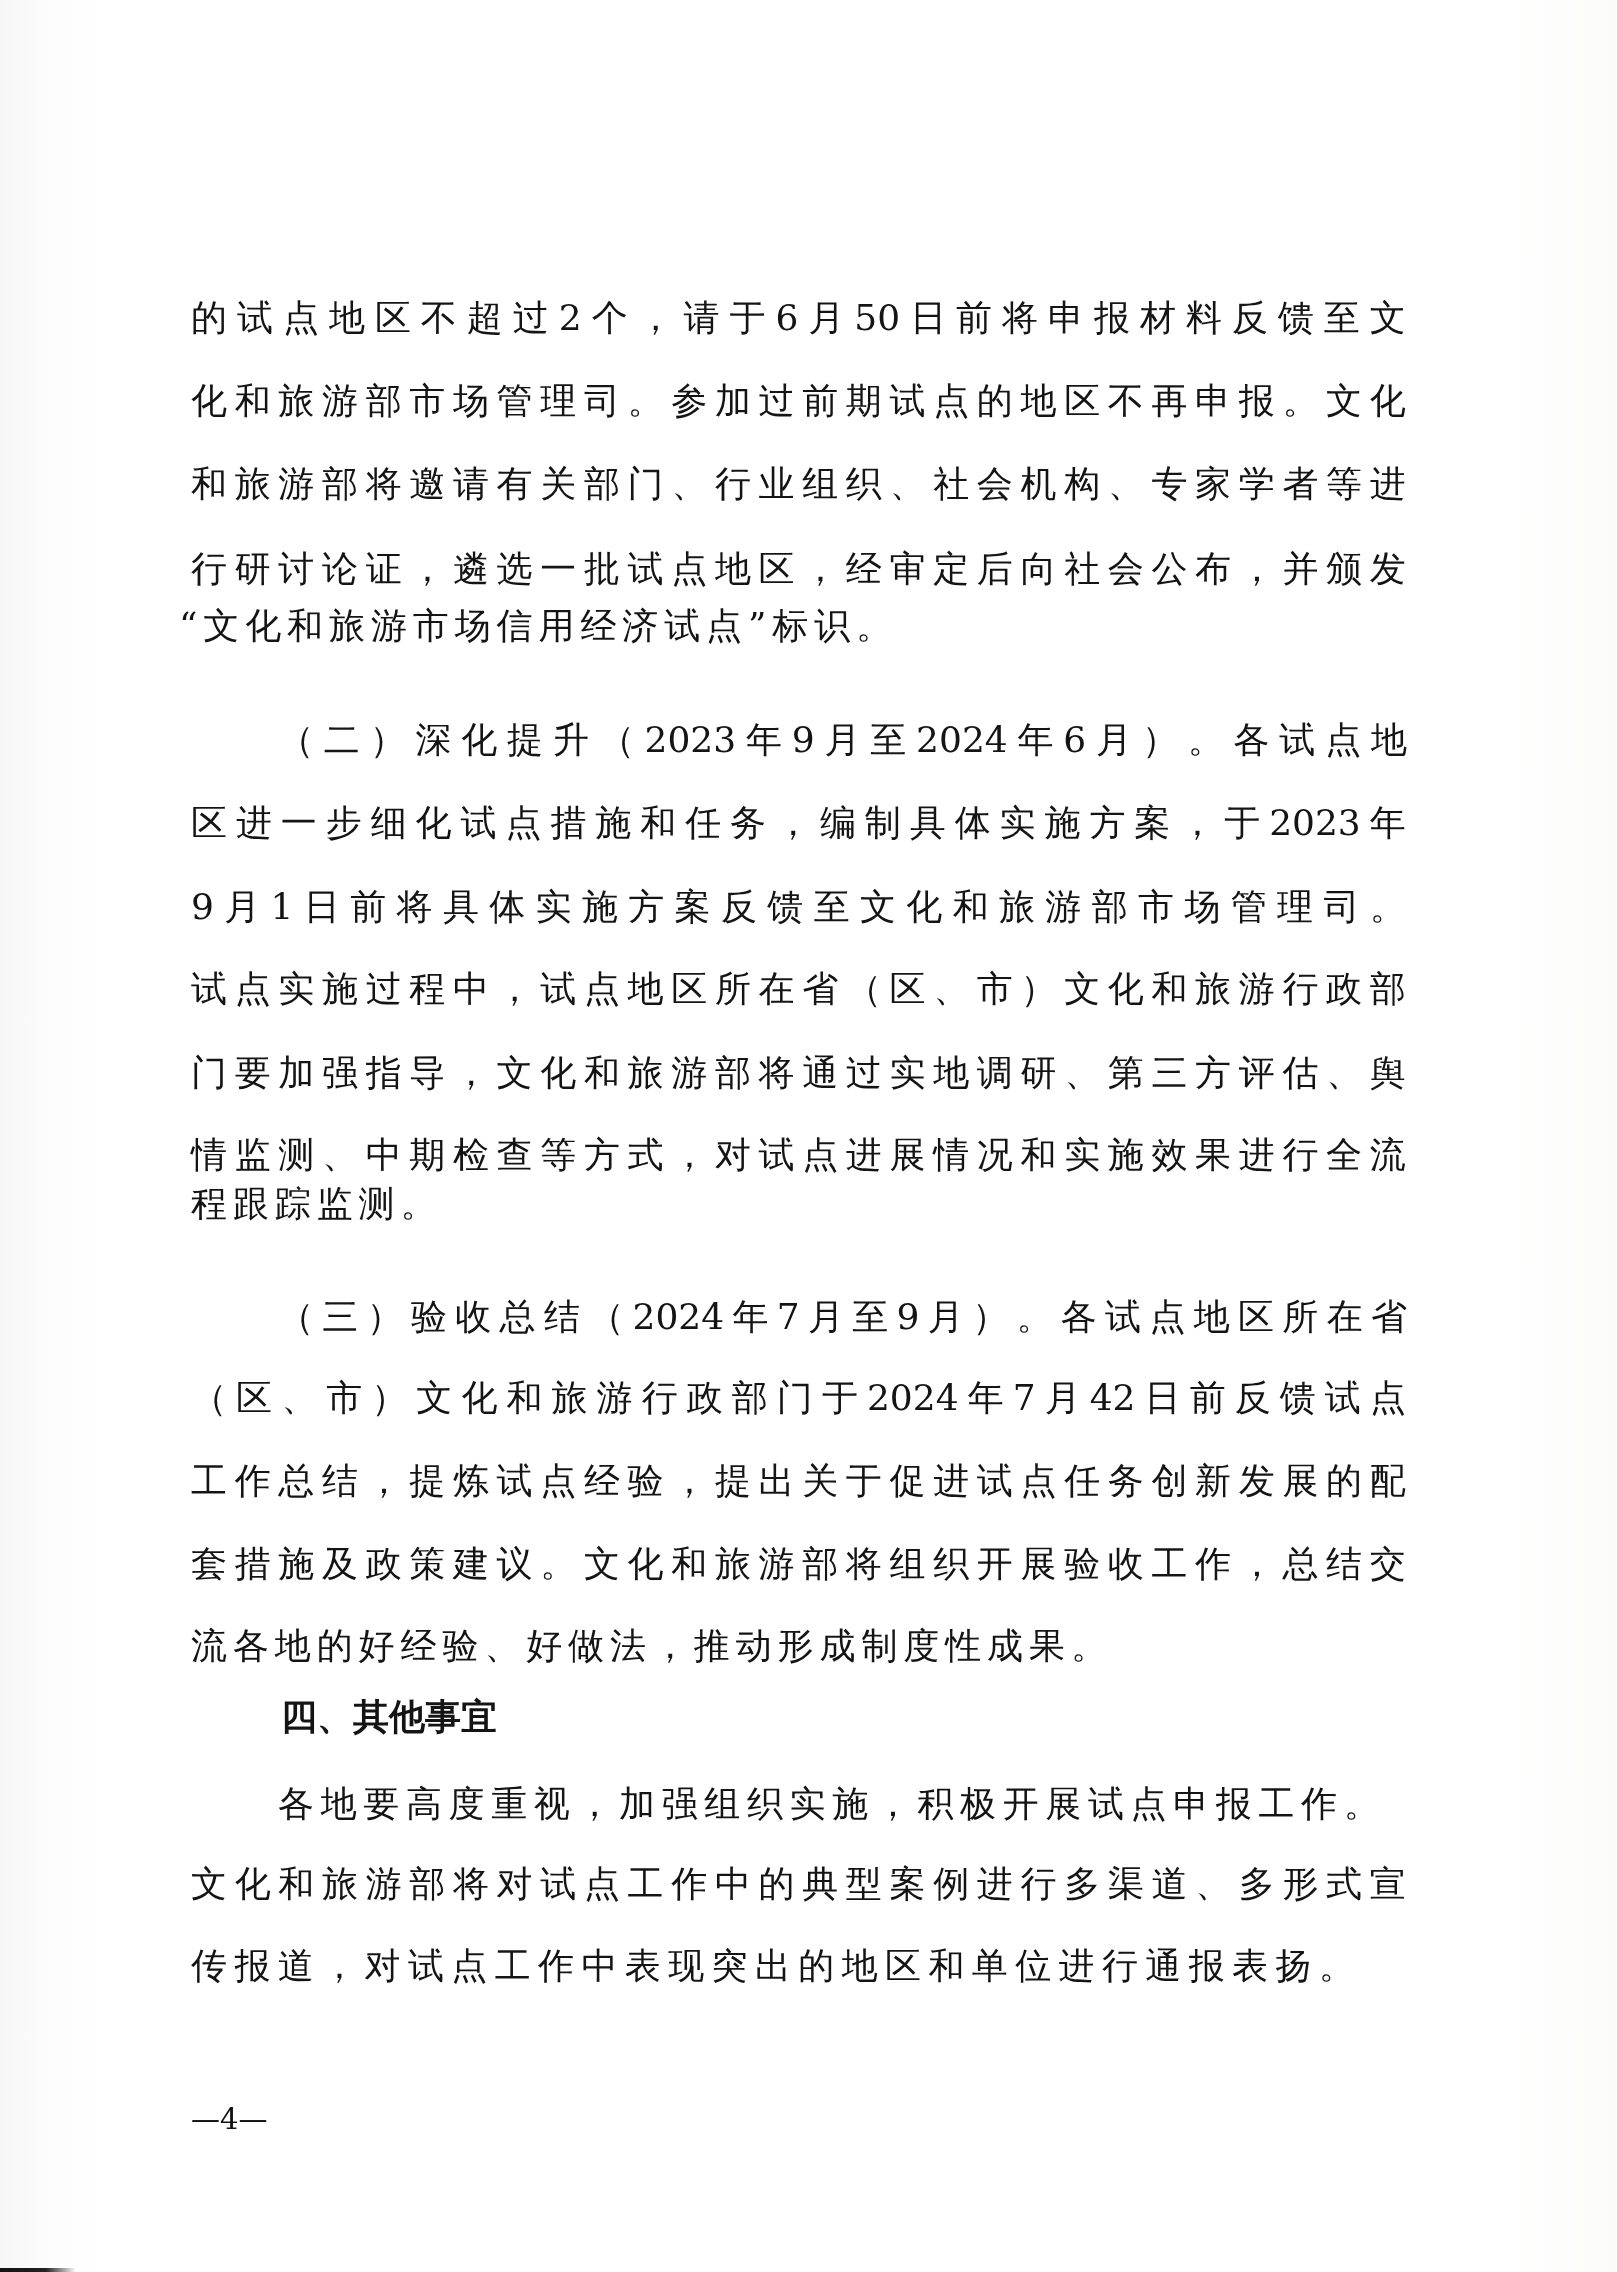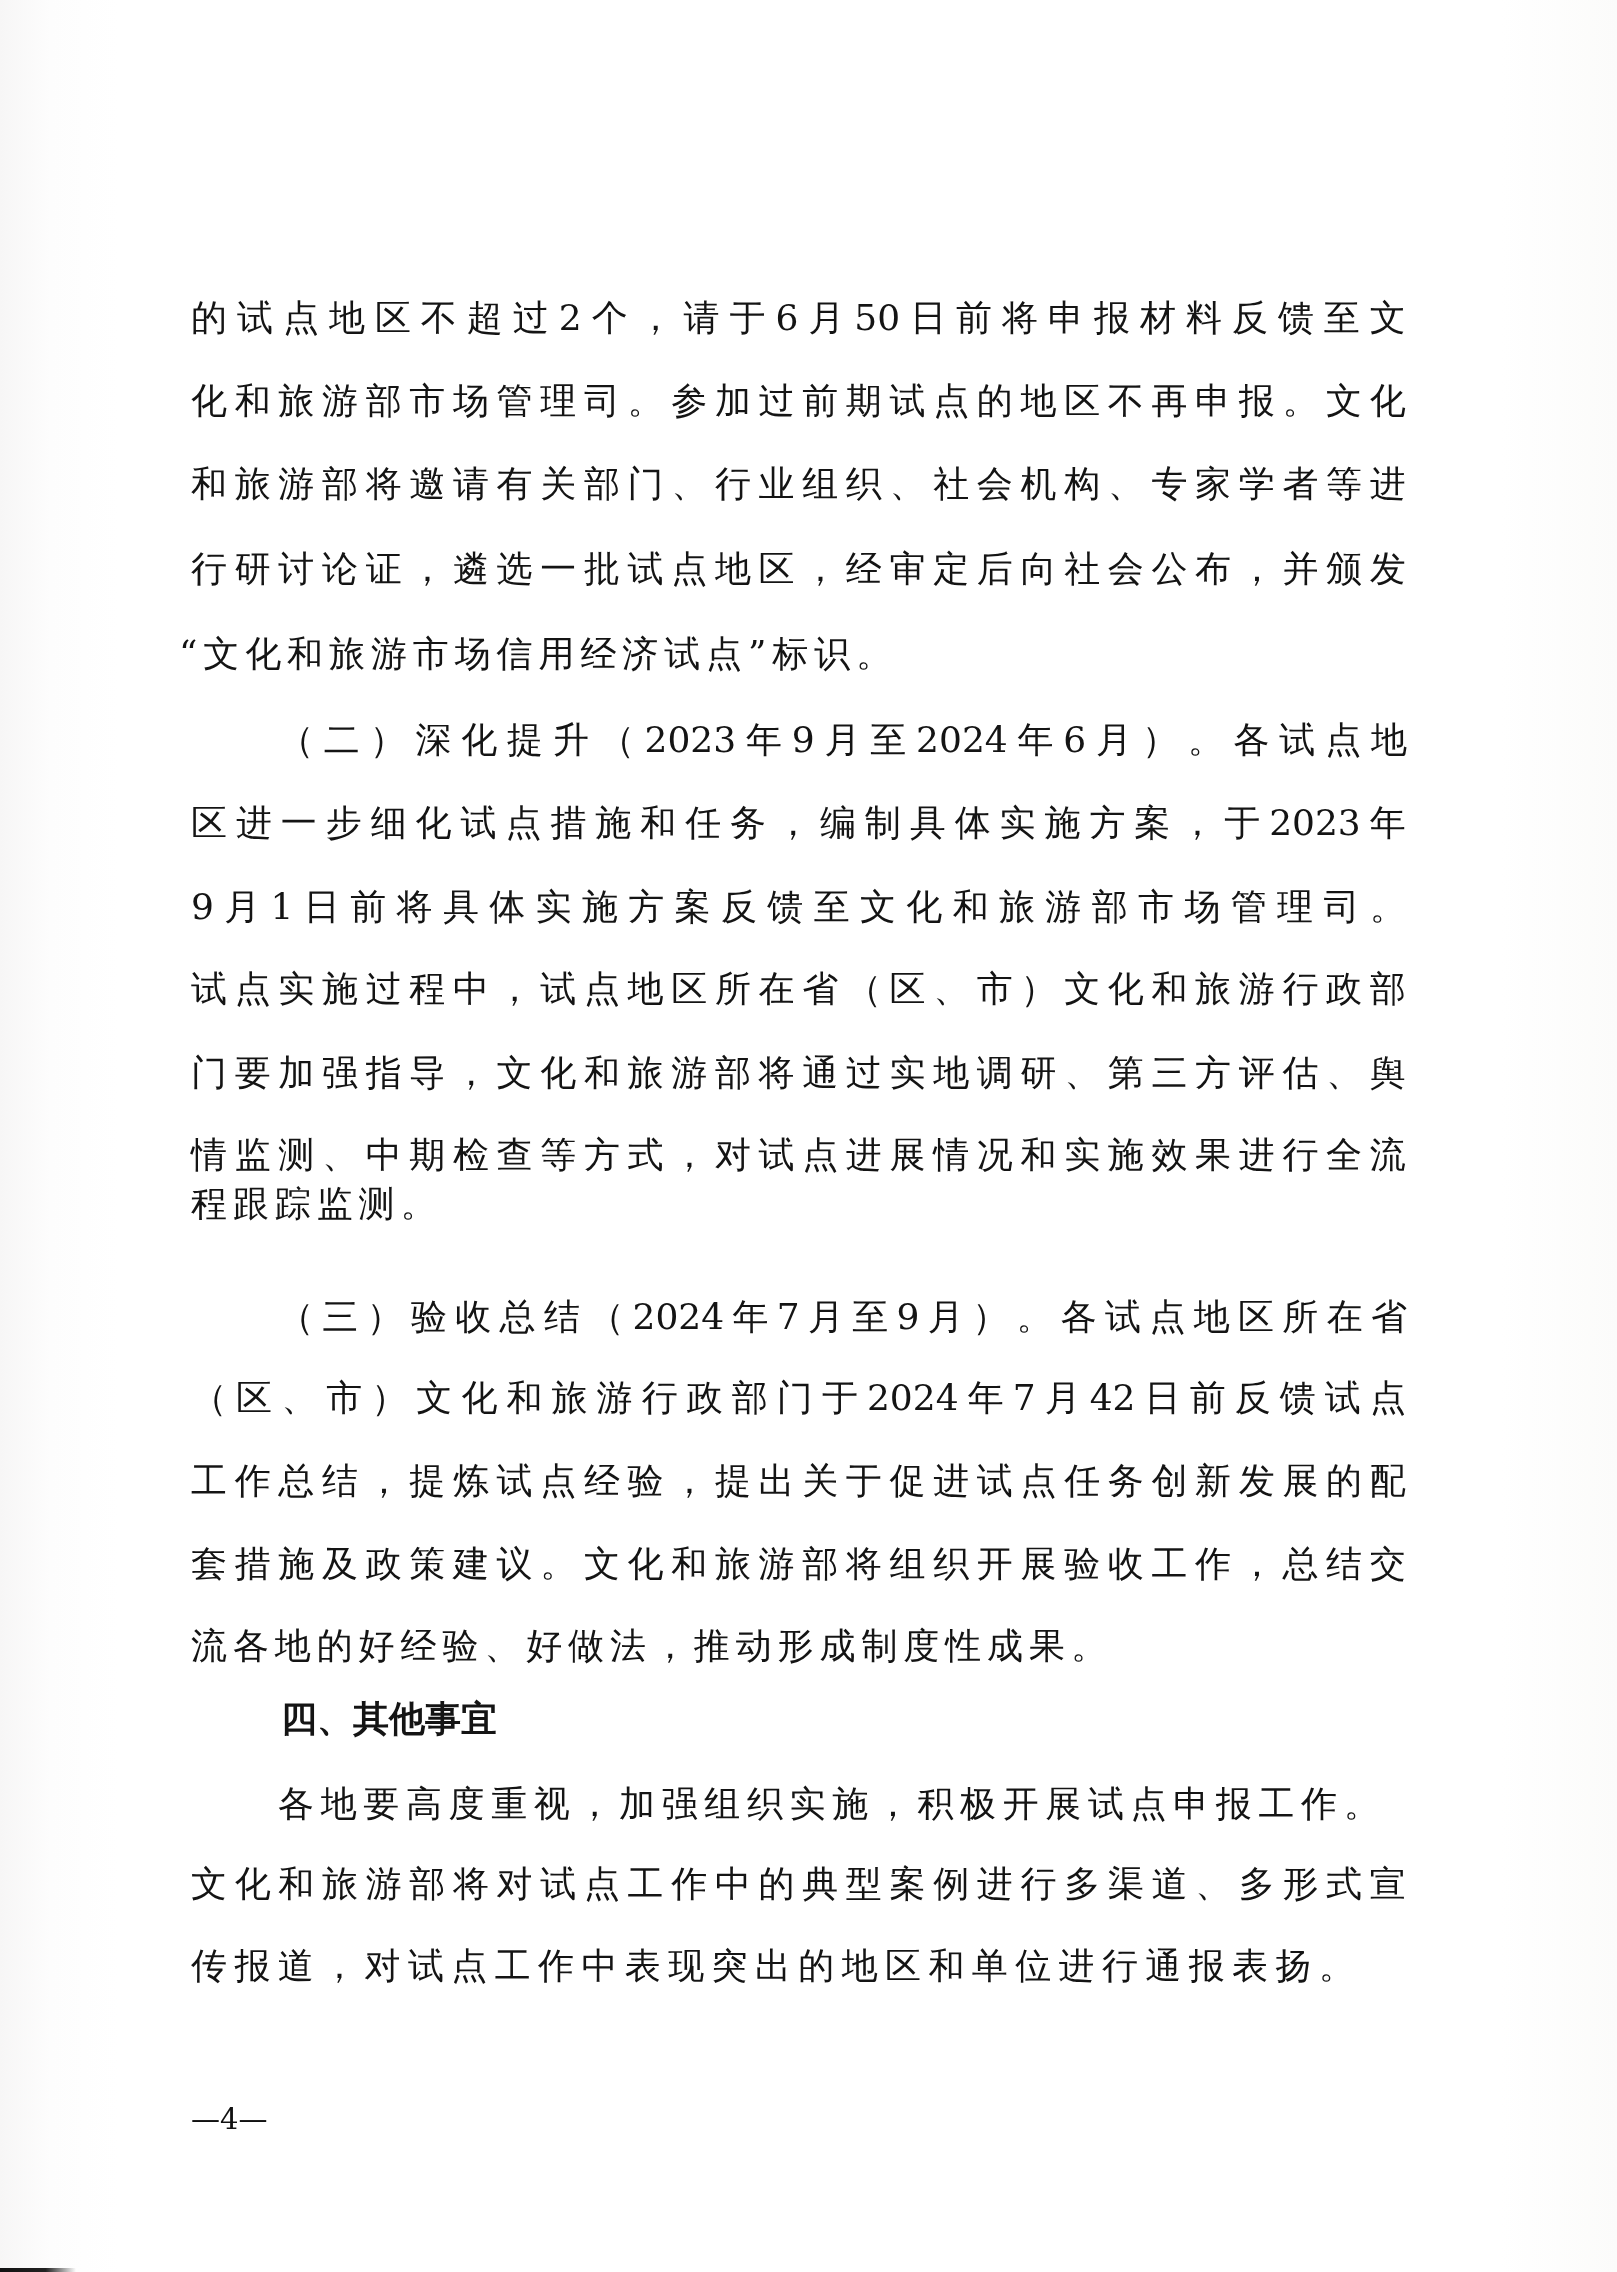--- a/index.html
+++ b/index.html
@@ -36,21 +36,21 @@
     }
     .line.justify {
       text-align: justify;
       text-align-last: justify;
     }
     .line.indent {
       left: 278px;
       width: 1129px;
     }
     .line.heading {
-      font-family: Liberation Serif, serif;
+      font-family: Liberation Mono, monospace;
       font-weight: bold;
       left: 281px;
       width: auto;
     }
     .line.last {
       width: auto;
       letter-spacing: 5.9px;
     }
     .page-number {
       position: absolute;
@@ -190,21 +190,21 @@
         <span>向</span>
         <span>社</span>
         <span>会</span>
         <span>公</span>
         <span>布</span>
         <span>，</span>
         <span>并</span>
         <span>颁</span>
         <span>发</span>
       </div>
-    <div class="line last" style="top:628px; left:179px">“文化和旅游市场信用经济试点”标识。</div>
+    <div class="line last" style="top:600px; left:179px">“文化和旅游市场信用经济试点”标识。</div>
   </div>
 
   <div>
     <div class="line justify indent" style="top: 714px; display: flex; justify-content: space-between;">
         <span>（</span>
         <span>二</span>
         <span>）</span>
         <span>深</span>
         <span>化</span>
         <span>提</span>

